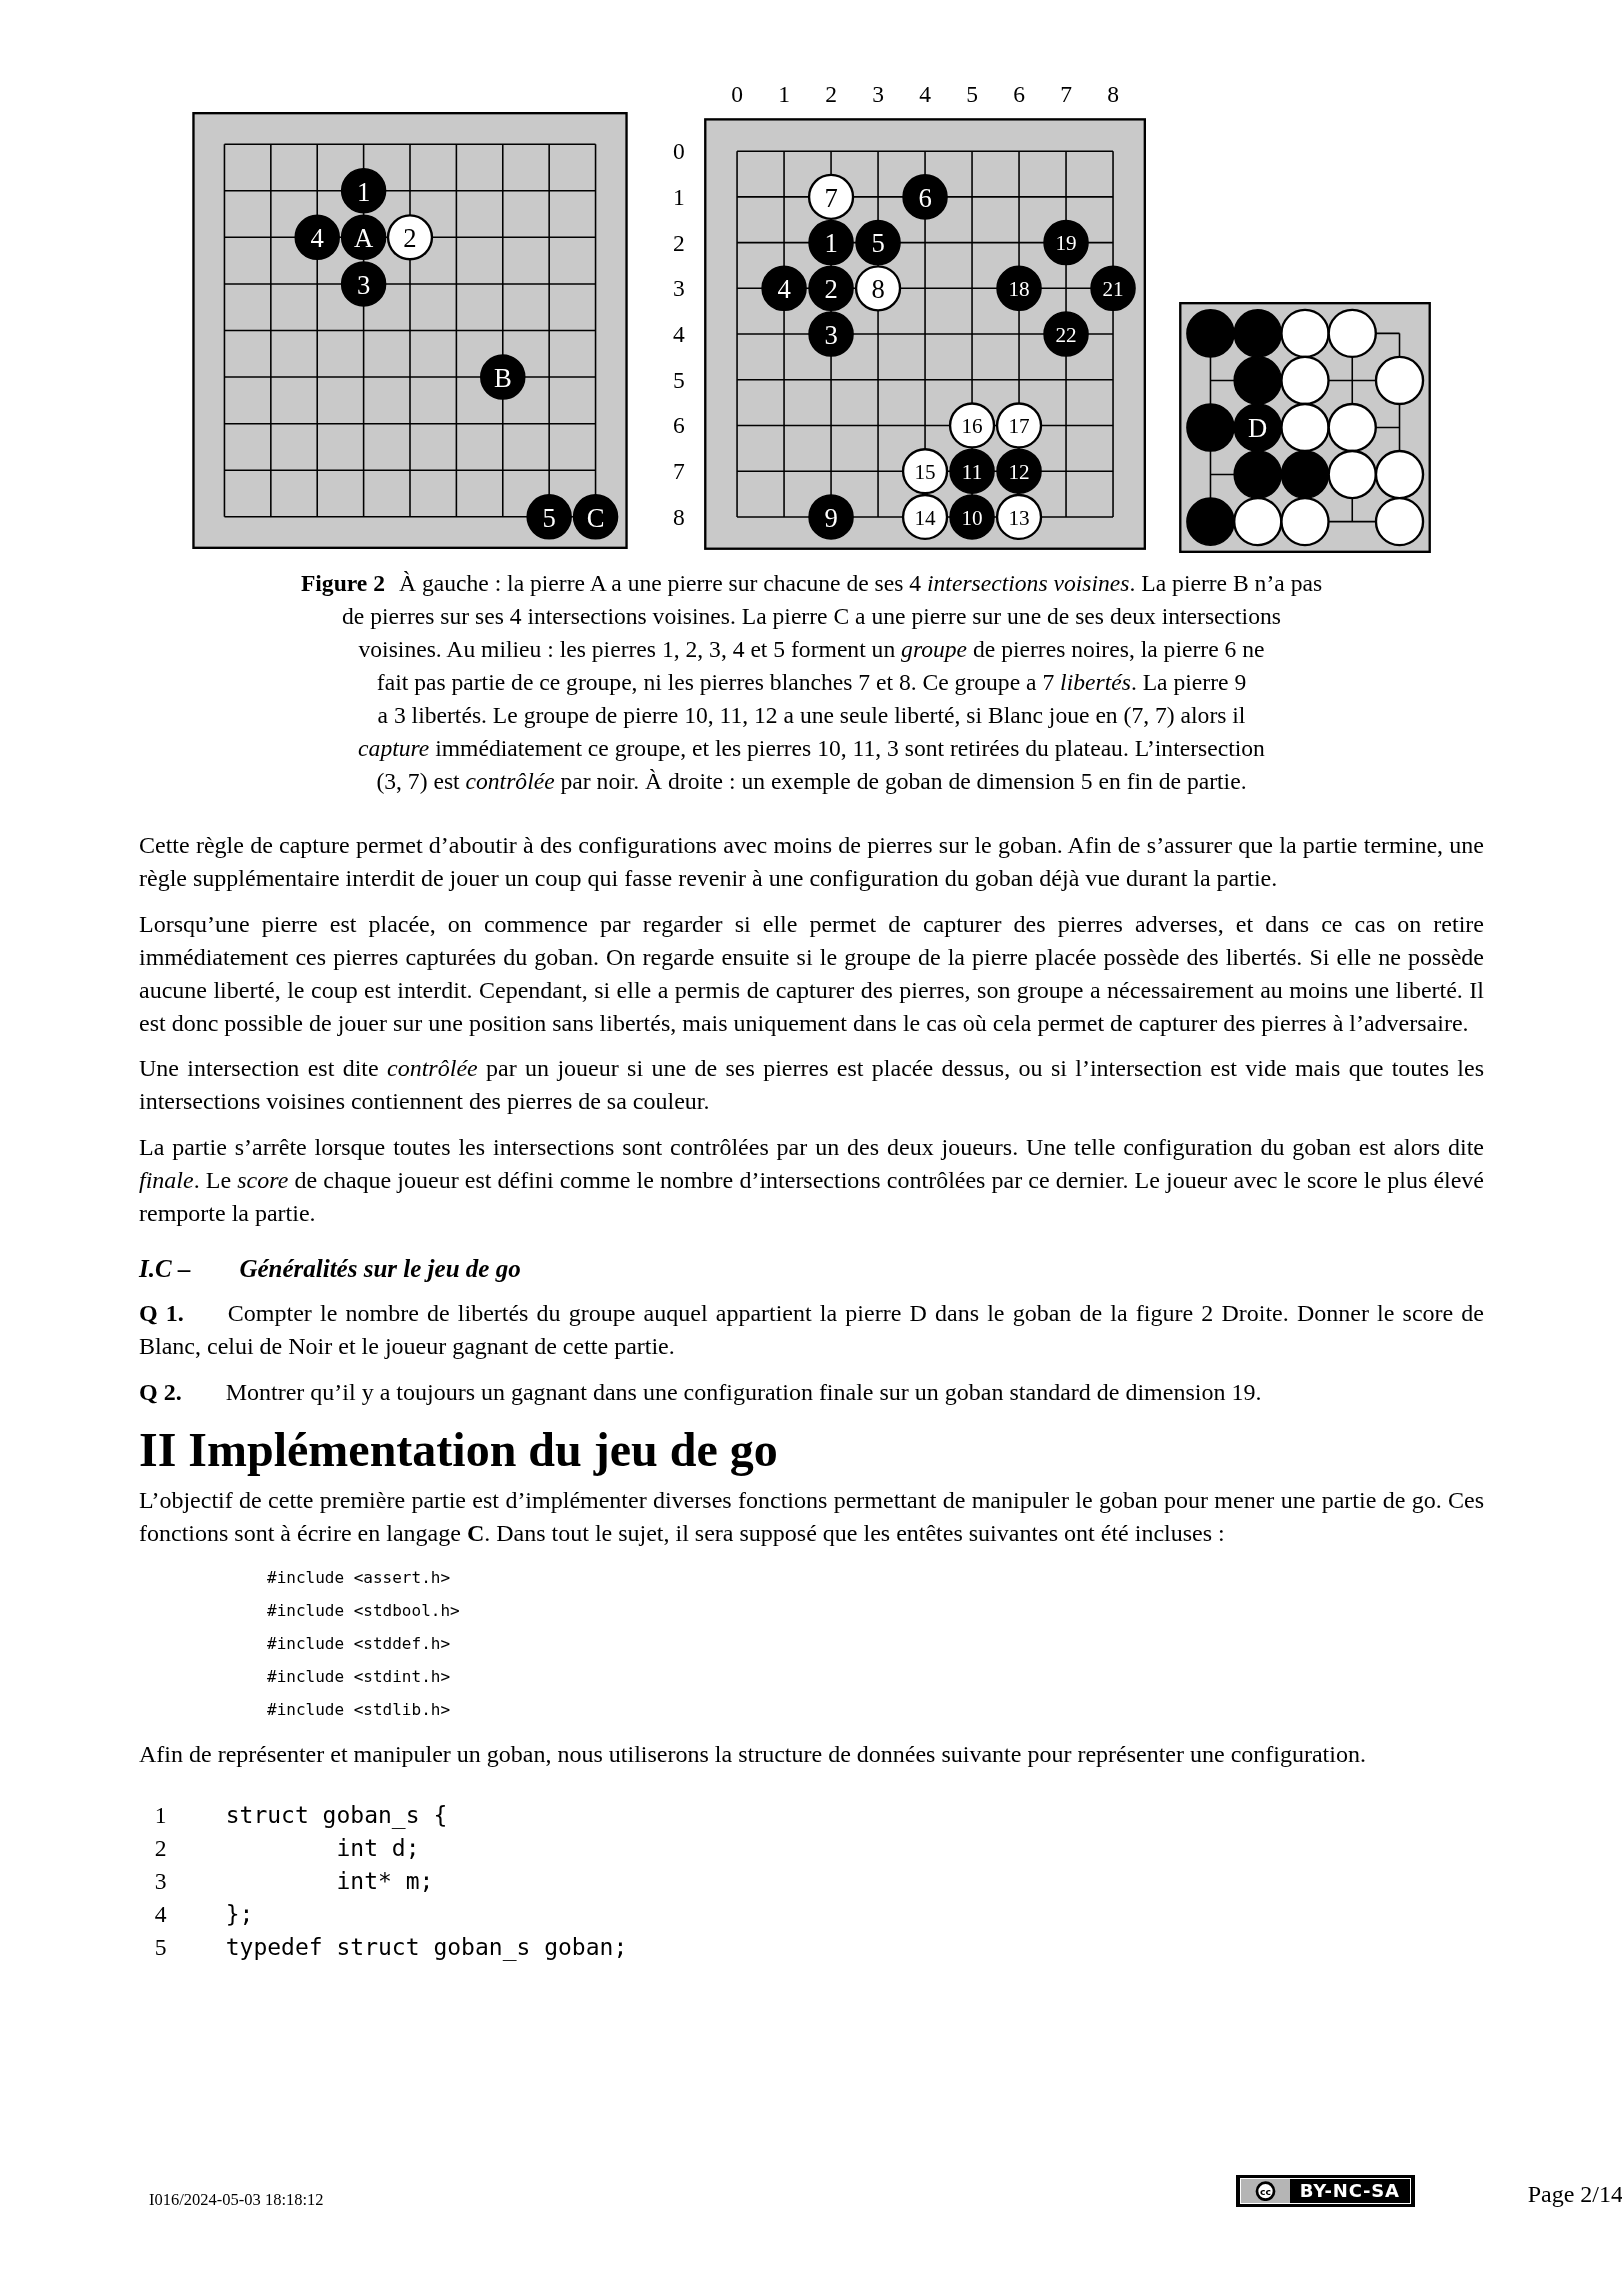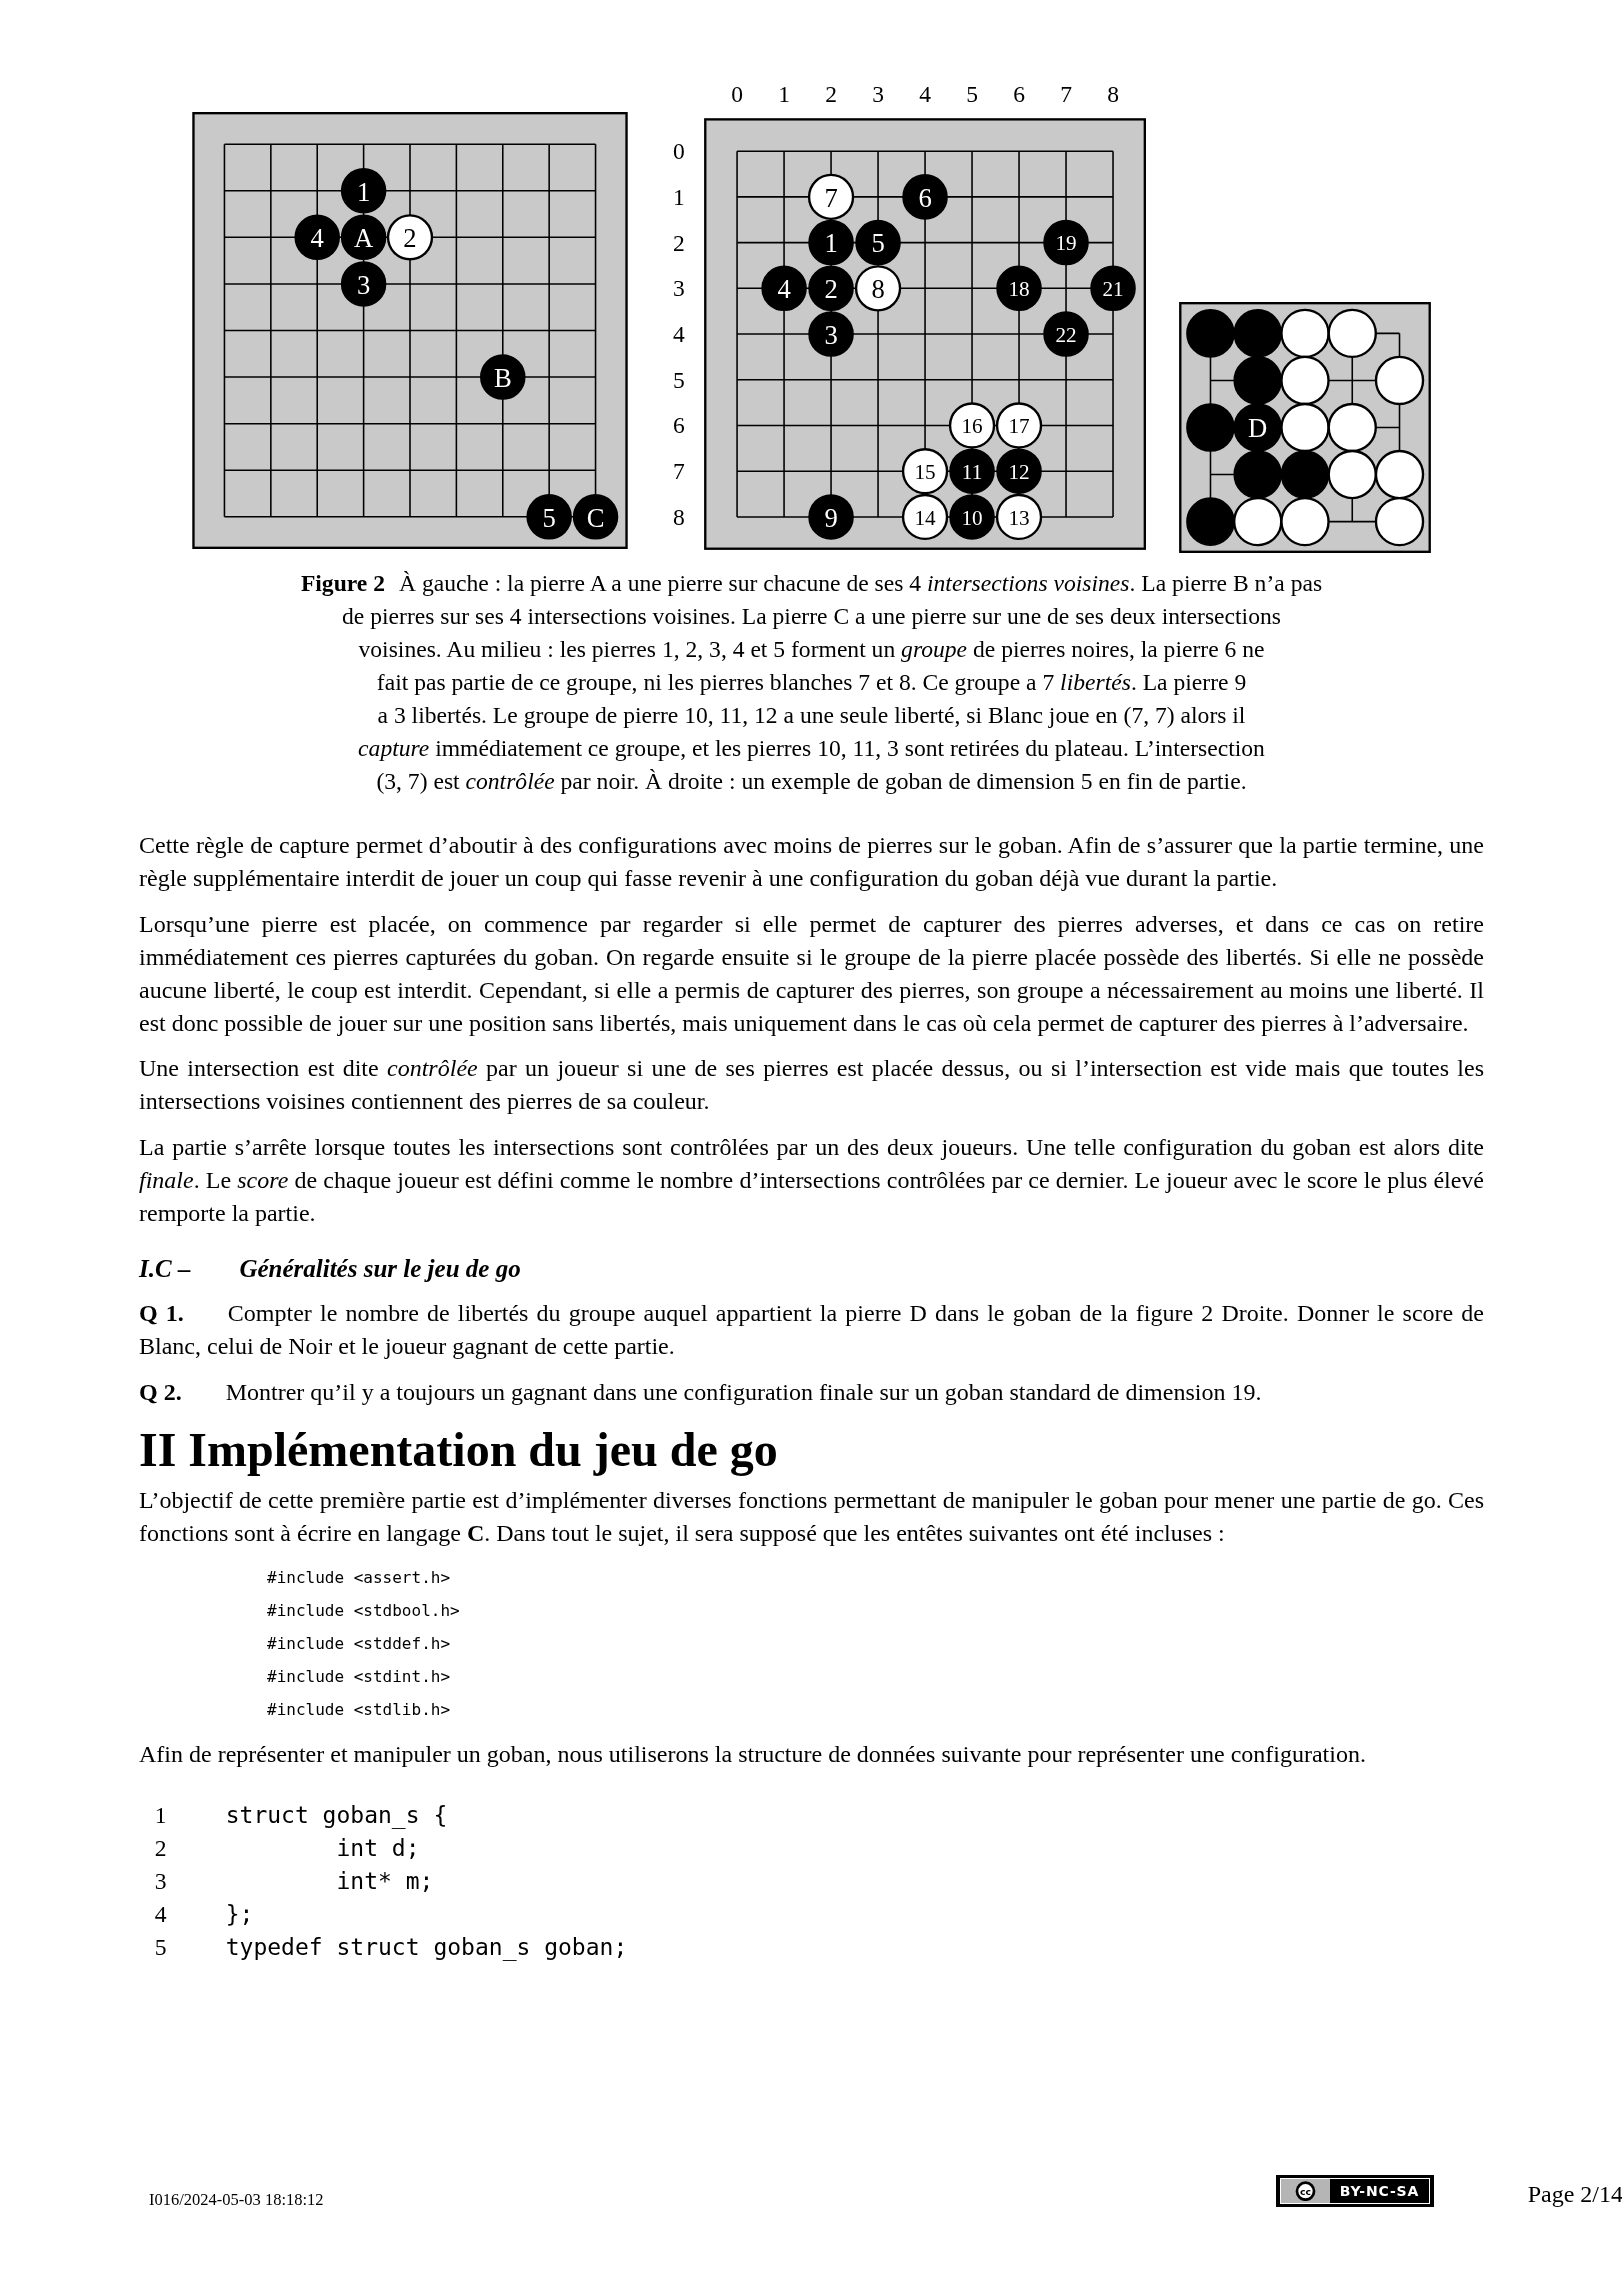--- a/index.html
+++ b/index.html
@@ -20,25 +20,25 @@
   h2.section{font-size:48px;font-weight:bold;margin:20.4px 0 0 0;line-height:42px;}
   .includes{margin:11px 0 0 128px;font-family:"DejaVu Sans Mono","Liberation Mono",monospace;
             font-size:16px;line-height:33px;white-space:pre;}
   .codeblock{margin:28px 0 0 0;font-size:23px;line-height:33px;}
   .codeblock .row{display:flex;}
   .codeblock .lineno{width:71px;padding-left:15.7px;font-family:"Liberation Serif",serif;font-size:23.6px;}
   .codeblock .codetxt{font-family:"DejaVu Sans Mono","Liberation Mono",monospace;white-space:pre;}
   .footer{position:absolute;left:0;right:0;top:2173px;height:63px;}
   .footer-id{position:absolute;left:149px;top:17.3px;font-size:16.5px;}
   .page-num{position:absolute;left:0;right:0;top:7.9px;text-align:right;font-size:24px;}
-  .badge{position:absolute;left:1276px;top:1.6px;display:flex;background:#000;border:2.4px solid #000;padding:1.6px;}
+  .badge{position:absolute;left:1236px;top:1.6px;display:flex;background:#000;border:2.4px solid #000;padding:1.6px;}
   .badge-inner{display:flex;border:1.6px solid #fff;height:23.6px;}
   .badge-cc{background:#b5b5b5;width:49px;display:flex;align-items:center;justify-content:center;}
   .badge-label{background:#000;color:#fff;display:flex;align-items:center;padding:0 10.2px;
-               font-family:"DejaVu Sans","Liberation Sans",sans-serif;font-weight:bold;font-size:14px;letter-spacing:0.8px;}
+               font-family:"DejaVu Sans","Liberation Sans",sans-serif;font-weight:bold;font-size:18px;letter-spacing:0.8px;}
 </style>
 </head>
 <body>
 
 <div class="page">
   <div class="content">
     <div class="figure-area" id="figure-area">
         <svg width="436" height="437" style="left: 53px; top: 112px;" viewBox="0 0 555 557">
           <rect x="1.5" y="1.5" width="552" height="554" fill="#c9c9c9" stroke="#000000" stroke-width="3"></rect>
           <line x1="41" y1="41" x2="41" y2="516" stroke="#000000" stroke-width="2"></line>

